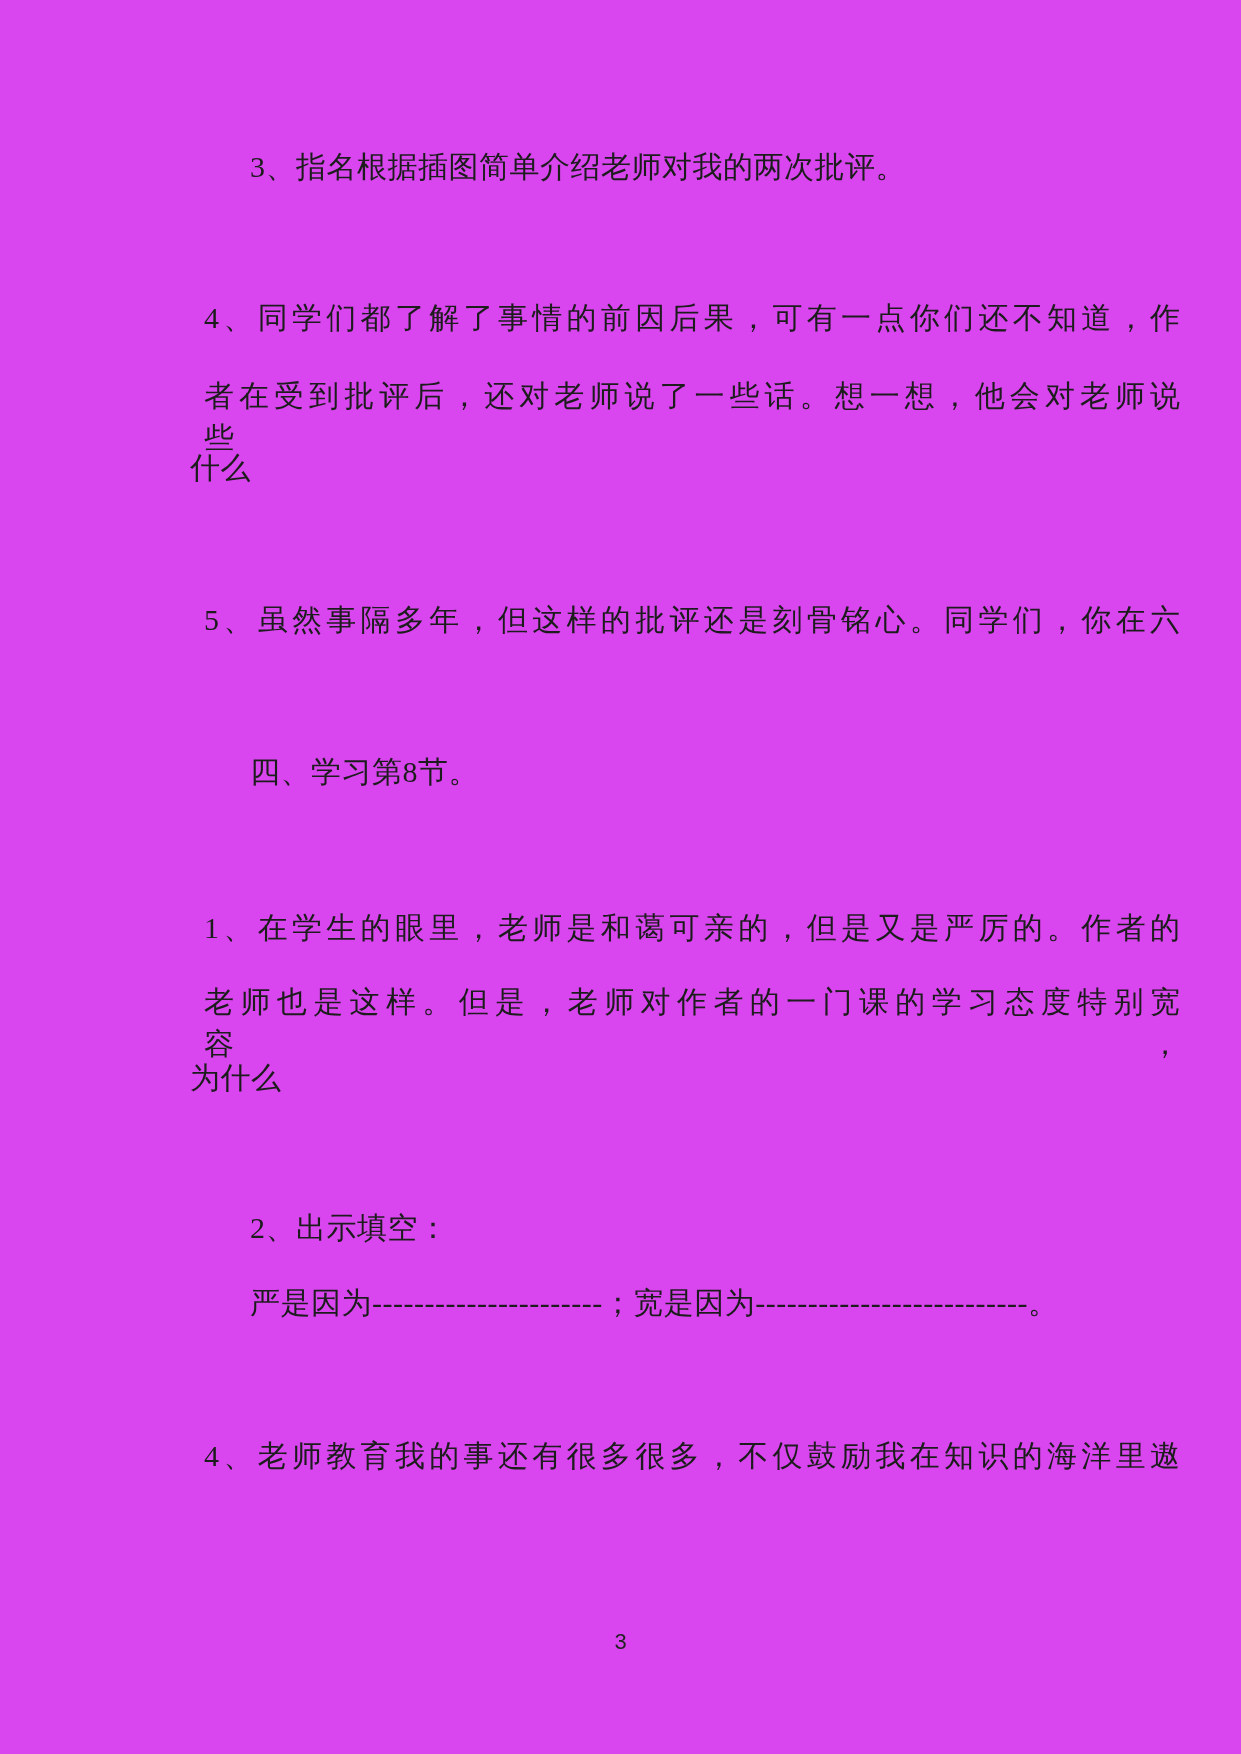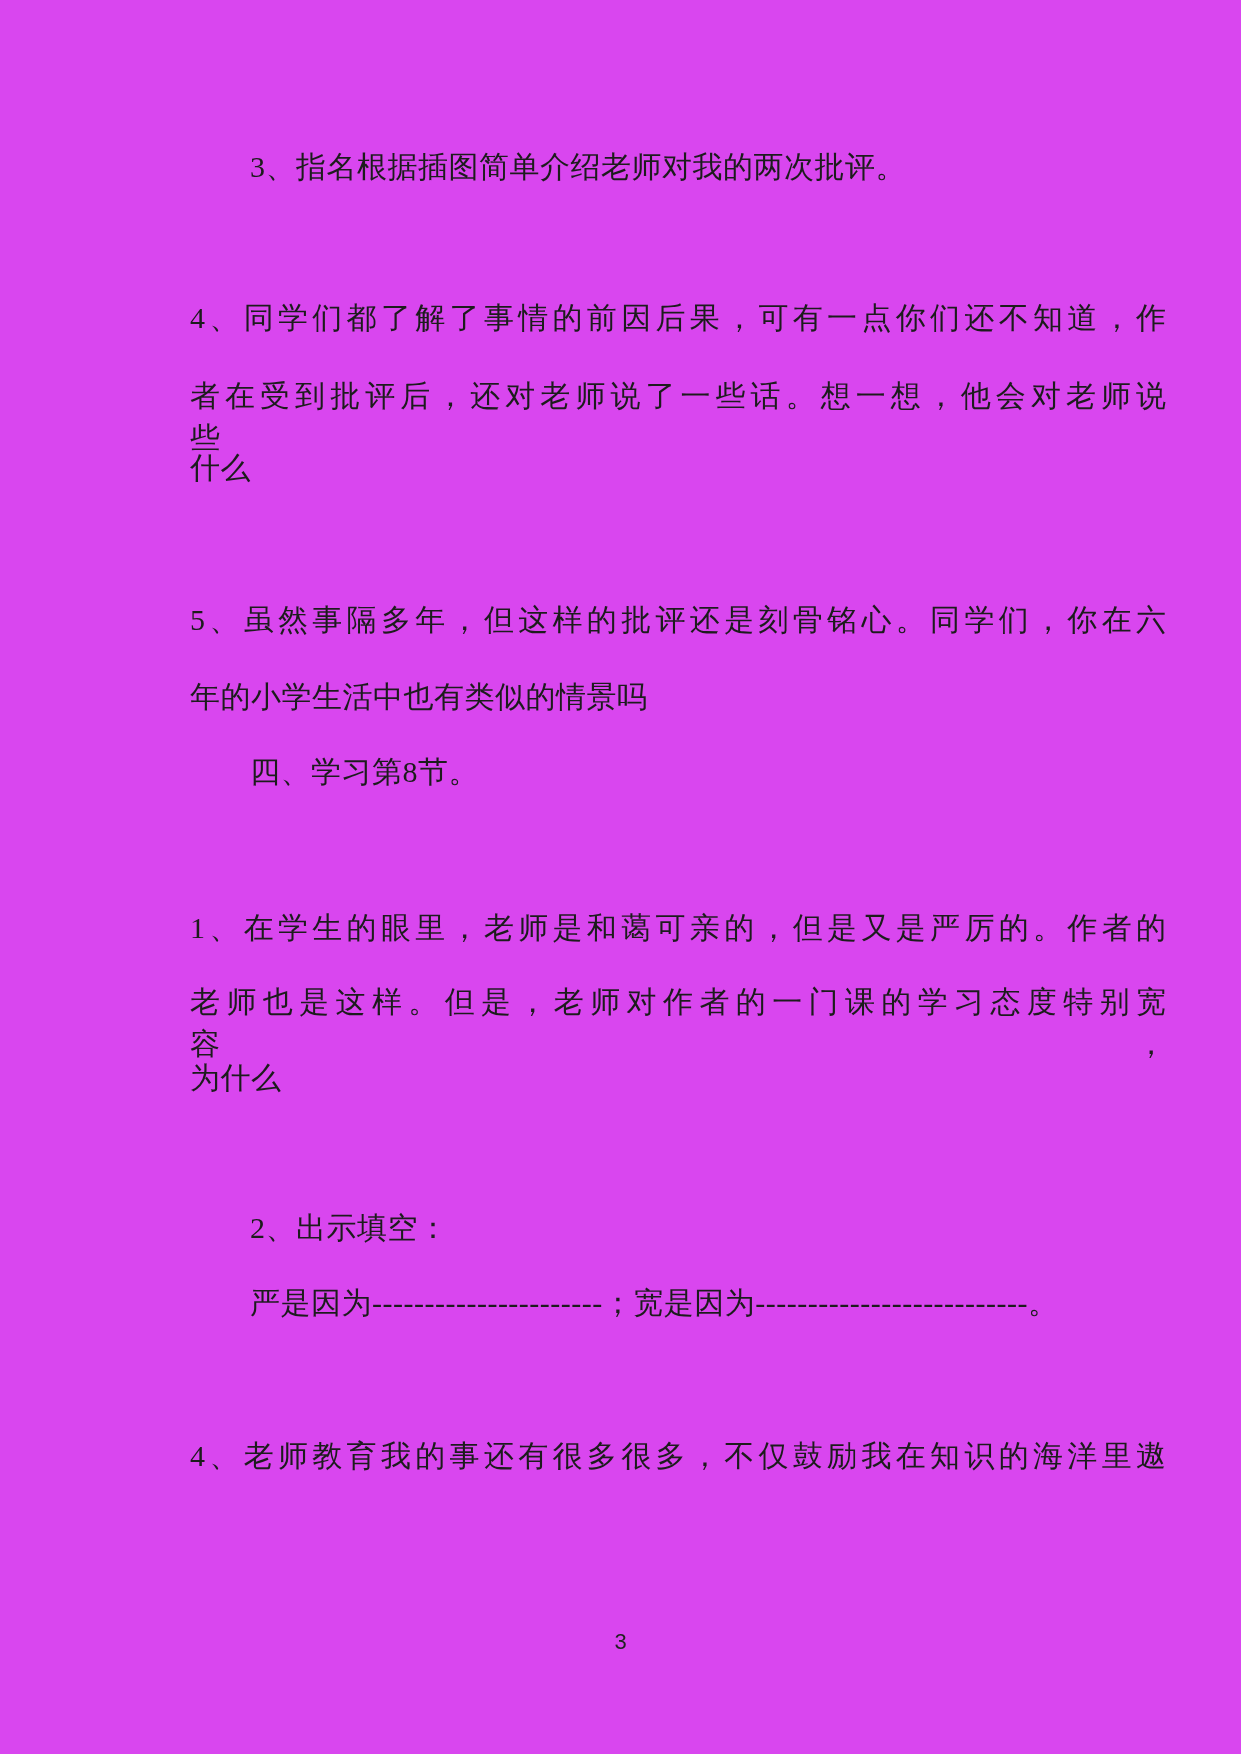--- a/index.html
+++ b/index.html
@@ -33,20 +33,21 @@
   }
   .line.indent {
     left: 250px;
   }
   .line.full {
     width: 980px;
     text-align: justify;
     text-align-last: justify;
     letter-spacing: 4px;
     white-space: normal;
+    margin-left: 14px;
   }
   .page-number {
     position: absolute;
     left: 0;
     top: 1628px;
     width: 1241px;
     text-align: center;
     font-family: "Liberation Sans", "DejaVu Sans", sans-serif;
     font-size: 22px;
     line-height: 28px;
@@ -58,21 +59,20 @@
 
 <div class="page">
 
   <div class="line indent" style="top:146px">3、指名根据插图简单介绍老师对我的两次批评。</div>
 
   <div class="line full" style="top:297px">4、同学们都了解了事情的前因后果，可有一点你们还不知道，作</div>
   <div class="line full" style="top:375px">者在受到批评后，还对老师说了一些话。想一想，他会对老师说些</div>
   <div class="line" style="top:447px">什么</div>
 
   <div class="line full" style="top:599px">5、虽然事隔多年，但这样的批评还是刻骨铭心。同学们，你在六</div>
-  <div class="line" style="top:676px">年的小学生活中也有类似的情景吗</div>
   <div class="line indent" style="top:751px">四、学习第8节。</div>
 
   <div class="line full" style="top:907px">1、在学生的眼里，老师是和蔼可亲的，但是又是严厉的。作者的</div>
   <div class="line full" style="top:981px">老师也是这样。但是，老师对作者的一门课的学习态度特别宽容，</div>
   <div class="line" style="top:1057px">为什么</div>
 
   <div class="line indent" style="top:1207px">2、出示填空：</div>
   <div class="line indent" style="top:1282px">严是因为----------------------；宽是因为--------------------------。</div>
 
   <div class="line full" style="top:1435px">4、老师教育我的事还有很多很多，不仅鼓励我在知识的海洋里遨</div>

